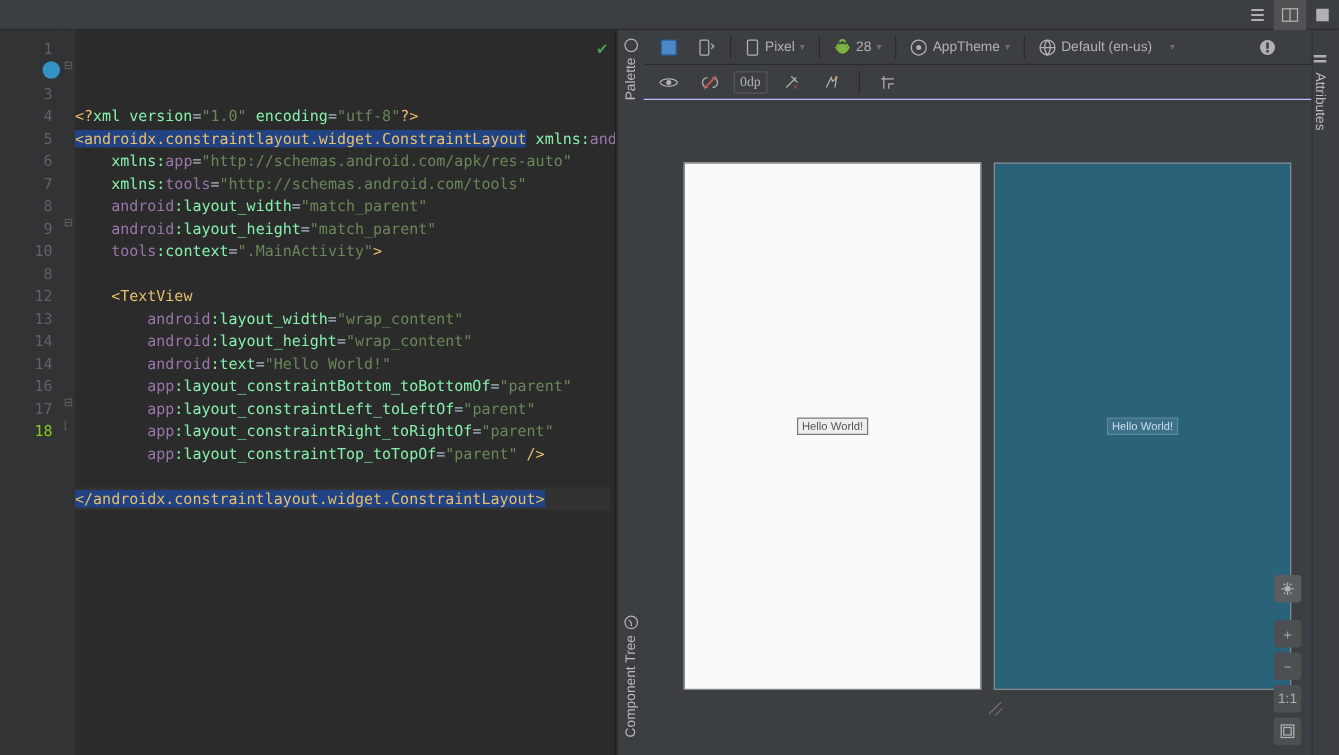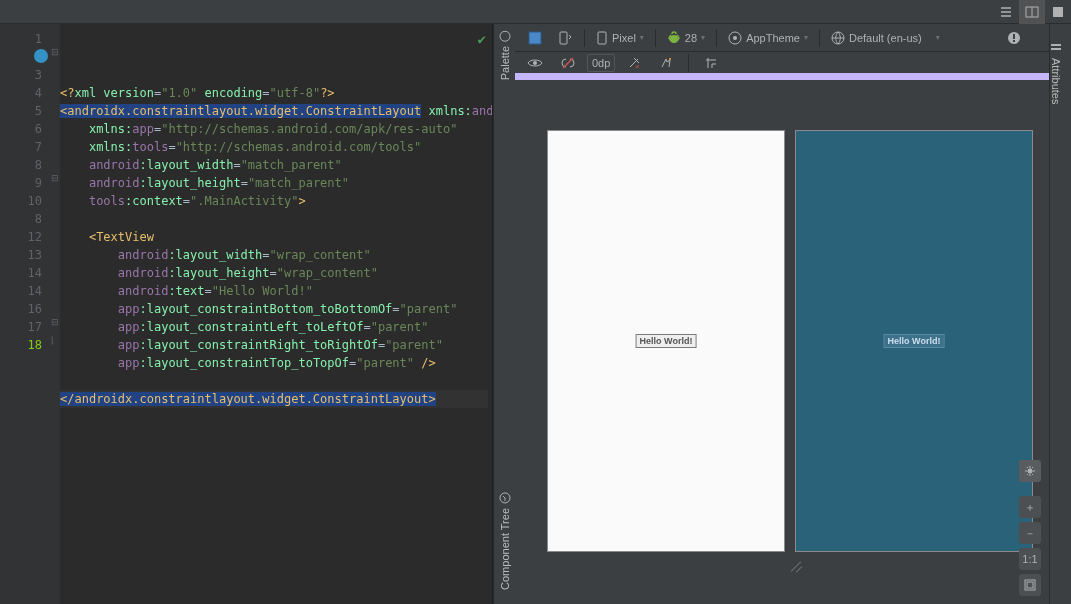--- a/index.html
+++ b/index.html
@@ -138,25 +138,26 @@
   background: #3c3f41;
   border-bottom: 1px solid #2b2b2b;
   display: flex;
   align-items: center;
   padding: 0 6px;
   gap: 2px;
 }
 .design-toolbar2 {
   height: 28px;
   background: #3c3f41;
-  border-bottom: 7px solid #c4b5fd;
+  border-bottom: 1px solid #c4b5fd;
   display: flex;
   align-items: center;
   padding: 0 6px;
   gap: 6px;
+  font-family: Liberation Serif, serif;
 }
 .tbtn {
   height: 22px;
   padding: 0 6px;
   display: flex;
   align-items: center;
   gap: 4px;
   cursor: pointer;
   color: #afb1b3;
   font-size: 11px;
@@ -176,21 +177,20 @@
   flex: 1;
   background: #3c3f41;
   position: relative;
   overflow: hidden;
 }
 .dev1, .dev2 {
   position: absolute;
   top: 50px;
   width: 238px;
   height: 422px;
-  font-weight: bold;
 }
 .dev1 {
   left: 32px;
   background: #fafafa;
   border: 1px solid #8a8a8a;
 }
 .dev2 {
   left: 280px;
   background: #2a6379;
   border: 1px solid #8a8a8a;

